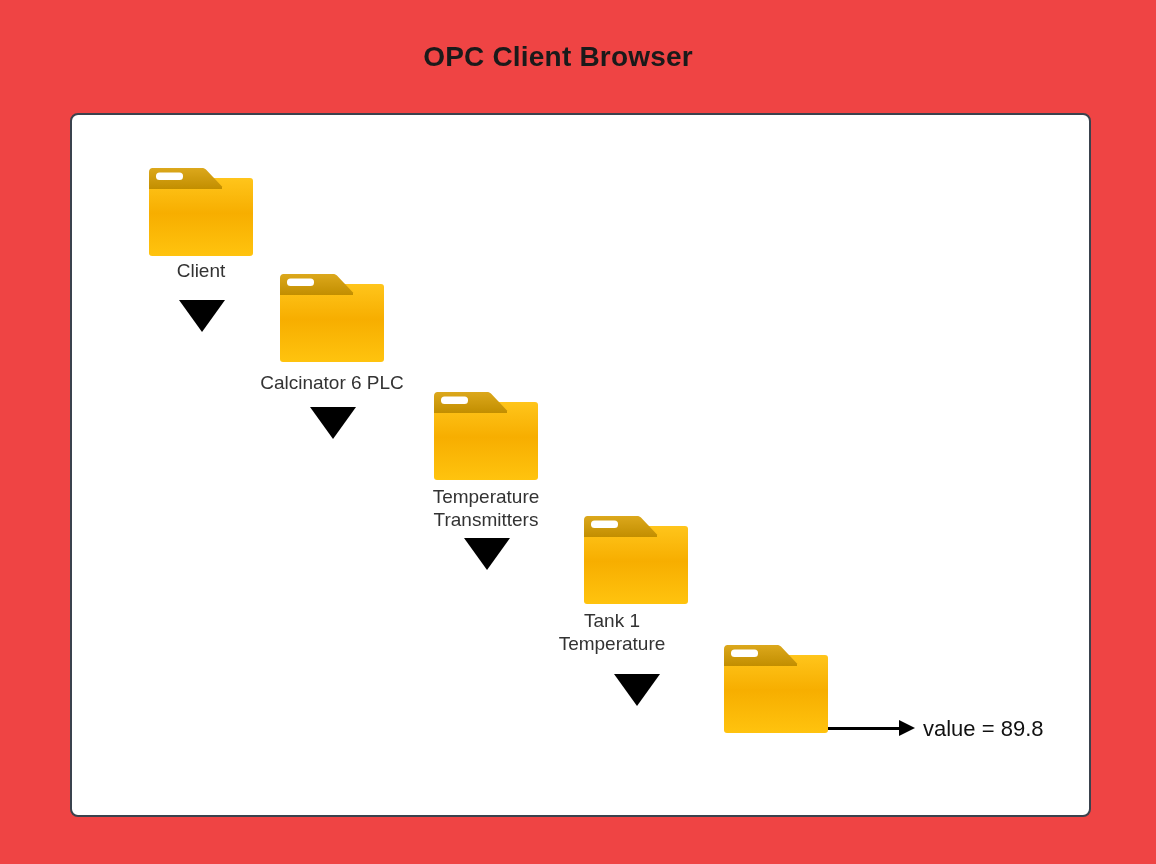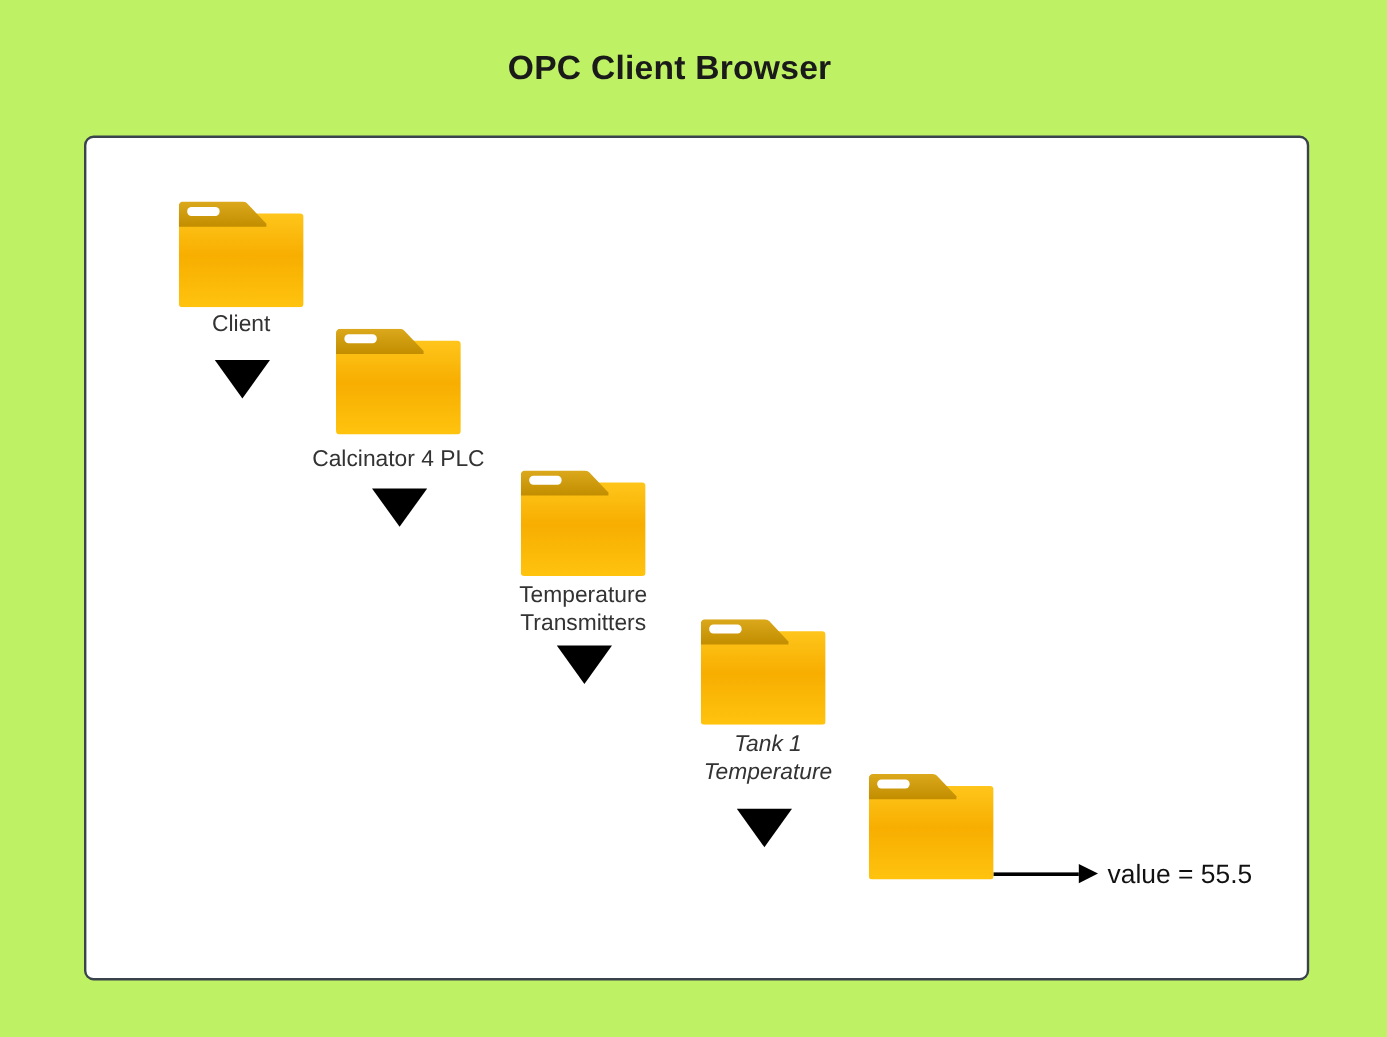--- a/index.html
+++ b/index.html
@@ -5,21 +5,21 @@
   html, body {
     margin: 0;
     padding: 0;
     background: #ffffff;
     font-family: "Liberation Sans", sans-serif;
   }
   .page {
     position: relative;
     width: 1156px;
     height: 864px;
-    background: #bef264;
+    background: #ef4444;
     overflow: hidden;
   }
   .diagram-title {
     position: absolute;
     left: 0;
     top: 41px;
     width: 1116px;
     text-align: center;
     font-size: 28px;
     font-weight: bold;
@@ -67,21 +67,21 @@
   
   .n2-icon  { left: 208px; top: 159px; }
   .n2-label { left: 150px; top: 256px; }
   .n2-tri   { left: 238px; top: 292px; }
   
   .n3-icon  { left: 362px; top: 277px; }
   .n3-label { left: 304px; top: 370px; }
   .n3-tri   { left: 392px; top: 423px; }
   
   .n4-icon  { left: 512px; top: 401px; }
-  .n4-label { left: 458px; top: 494px; font-style: italic; }
+  .n4-label { left: 430px; top: 494px; }
   .n4-tri   { left: 542px; top: 559px; }
   
   .n5-icon  { left: 652px; top: 530px; }
   .n5-label { left: 598px; top: 623px; }
   .value-arrow-line {
     position: absolute;
     left: 756px;
     top: 611.5px;
     width: 71px;
     height: 3px;
@@ -137,21 +137,21 @@
       <rect x="7" y="4.5" width="27" height="7.5" rx="3.5" fill="#FFFFFF"></rect>
     </svg>
     <div class="node-label n1-label">Client</div>
     <div class="expand-triangle n1-tri"></div>
 
     <svg class="folder-icon n2-icon" viewBox="0 0 104 88">
       <rect x="0" y="10" width="104" height="78" rx="3" fill="url(#fbody)"></rect>
       <path d="M3.5 0 H53 c1.6 0 3.1 0.65 4.2 1.8 L73 18.5 V21 H0 V3.5 C0 1.6 1.6 0 3.5 0 Z" fill="url(#ftab)"></path>
       <rect x="7" y="4.5" width="27" height="7.5" rx="3.5" fill="#FFFFFF"></rect>
     </svg>
-    <div class="node-label n2-label">Calcinator 4 PLC</div>
+    <div class="node-label n2-label">Calcinator 6 PLC</div>
     <div class="expand-triangle n2-tri"></div>
 
     <svg class="folder-icon n3-icon" viewBox="0 0 104 88">
       <rect x="0" y="10" width="104" height="78" rx="3" fill="url(#fbody)"></rect>
       <path d="M3.5 0 H53 c1.6 0 3.1 0.65 4.2 1.8 L73 18.5 V21 H0 V3.5 C0 1.6 1.6 0 3.5 0 Z" fill="url(#ftab)"></path>
       <rect x="7" y="4.5" width="27" height="7.5" rx="3.5" fill="#FFFFFF"></rect>
     </svg>
     <div class="node-label n3-label">Temperature
 Transmitters</div>
     <div class="expand-triangle n3-tri"></div>
@@ -166,16 +166,16 @@
     <div class="expand-triangle n4-tri"></div>
 
     <svg class="folder-icon n5-icon" viewBox="0 0 104 88">
       <rect x="0" y="10" width="104" height="78" rx="3" fill="url(#fbody)"></rect>
       <path d="M3.5 0 H53 c1.6 0 3.1 0.65 4.2 1.8 L73 18.5 V21 H0 V3.5 C0 1.6 1.6 0 3.5 0 Z" fill="url(#ftab)"></path>
       <rect x="7" y="4.5" width="27" height="7.5" rx="3.5" fill="#FFFFFF"></rect>
     </svg>
 
     <div class="value-arrow-line"></div>
     <div class="value-arrow-head"></div>
-    <div class="value-text">value = 55.5</div>
+    <div class="value-text">value = 89.8</div>
 
   </div>
 </div>
 
 </body></html>

